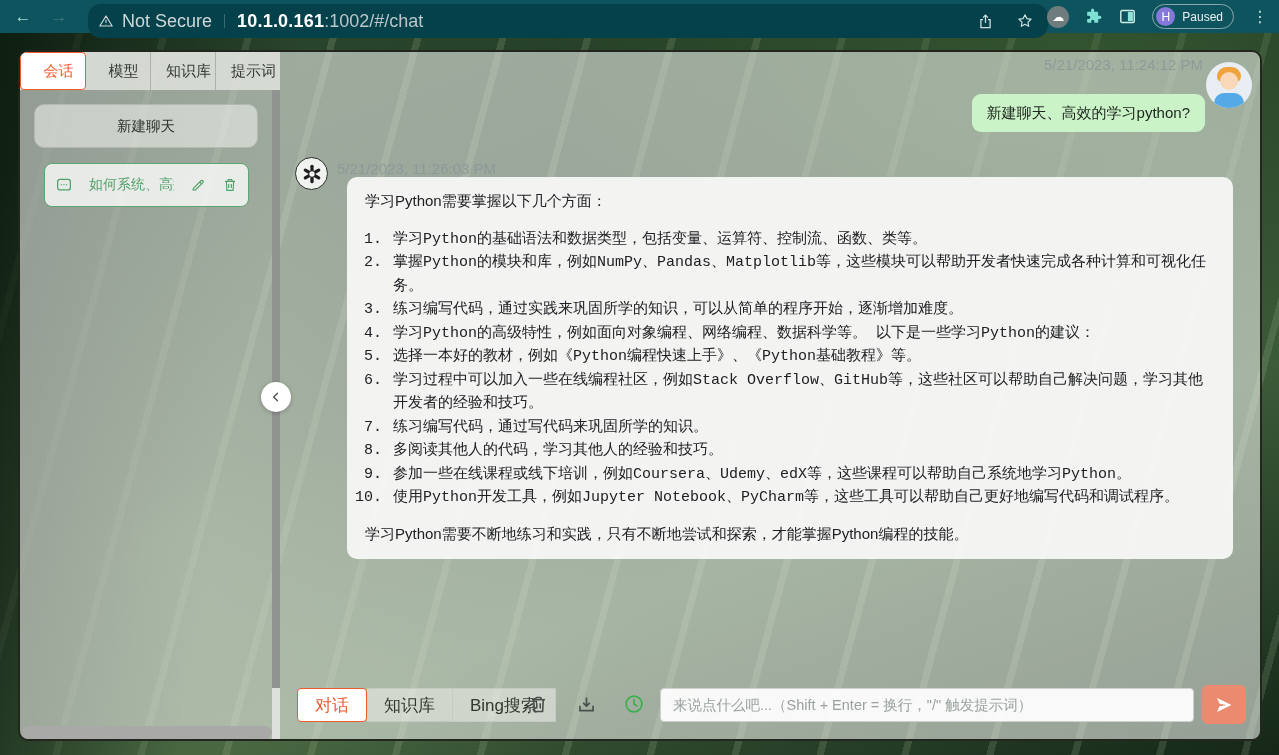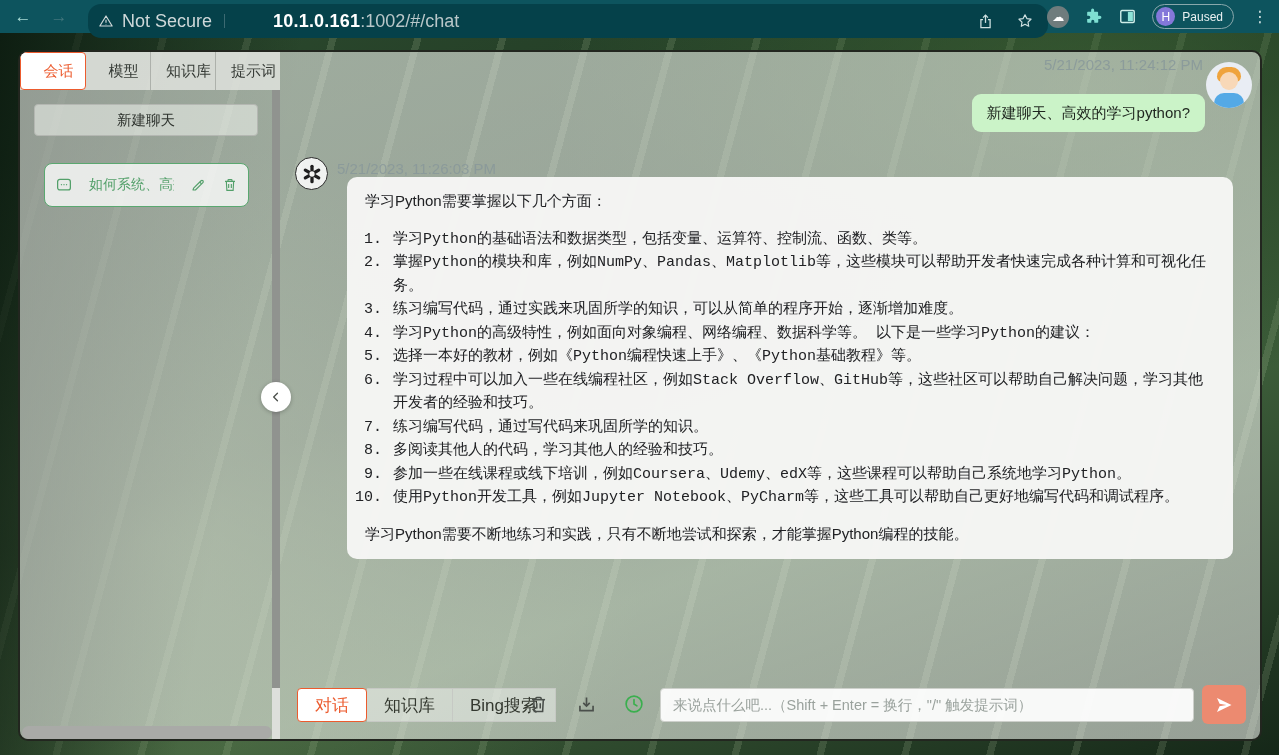--- a/index.html
+++ b/index.html
@@ -26,21 +26,21 @@
     font-size: 17px; color: #a9dcd6; border-radius: 50%; }
   .nav-btn.back { margin-left: 10px; }
   .nav-btn.fwd { color: #41767c; margin-left: 10px; }
   .nav-btn.reload { margin-left: 10px; }
   .omnibox {
     position: absolute; left: 88px; top: 4px; width: 960px; height: 34px;
     background: #05414a; border-radius: 13px; display: flex; align-items: center;
     color: #cfd8d9; font-size: 18px; padding: 0 10px;
   }
   .omnibox .sep { width: 1px; height: 14px; background: #3c6a72; margin: 0 12px; }
-  .omnibox .host { color: #ffffff; font-weight: bold; letter-spacing: .2px; margin-left: 36px; }
+  .omnibox .host { color: #ffffff; font-weight: bold; letter-spacing: .2px; }
   .omnibox .rest { color: #b9c7c9; }
   .omnibox-right { margin-left: auto; display: flex; align-items: center; gap: 22px; padding-right: 4px; }
   .chrome-right { position: absolute; right: 8px; top: 0; height: 33px; display: flex; align-items: center; gap: 15px; }
   .cloud-badge { width: 22px; height: 22px; border-radius: 50%; background: #6f7c7d; display: flex; align-items: center; justify-content: center; }
   .profile-pill { display: flex; align-items: center; gap: 7px; border: 1.5px solid #89a8ac; border-radius: 14px; padding: 2px 10px 2px 3px; }
   .profile-avatar { width: 19px; height: 19px; border-radius: 50%; background: #8478d9; color: #fff; font-size: 12px;
     display: flex; align-items: center; justify-content: center; }
   .profile-pill .status { color: #eaf1f2; font-size: 12px; }
   .dots-menu { color: #cfe0e1; font-size: 16px; padding: 0 3px; }
 
@@ -59,22 +59,22 @@
   }
 
   
   .side-tabs { position: absolute; left: 0; top: 0; width: 260px; height: 38px;
     background: rgba(226,228,223,0.82); display: flex; }
   .side-tab { flex: 1; display: flex; align-items: center; justify-content: center;
     font-size: 15px; color: #363b36; border-right: 1px solid rgba(140,143,138,0.55); padding-left: 11px; }
   .side-tab:last-child { border-right: none; }
   .side-tab.active { background: #ffffff; border: 1px solid #ec5b2e; border-radius: 4px;
     color: #ec5b2e; margin: 0; flex: 1.0; }
-  .new-chat-btn { position: absolute; left: 14px; top: 52px; width: 224px; height: 32px;
-    background: rgba(243,245,240,0.55); border: 1px solid #b4b7b2; border-radius: 4px;
+  .new-chat-btn { position: absolute; left: 14px; top: 52px; width: 224px; height: 44px;
+    background: rgba(243,245,240,0.55); border: 1px solid #b4b7b2; border-radius: 10px;
     display: flex; align-items: center; justify-content: center; font-size: 14.5px; color: #2e332e; }
   .conv-item { position: absolute; left: 24px; top: 111px; width: 205px; height: 44px;
     background: rgba(255,255,255,0.78); border: 1px solid #5aa870; border-radius: 8px;
     display: flex; align-items: center; padding: 0 10px; gap: 16px; color: #53a06a; }
   .conv-item .conv-title { font-size: 14px; color: #53a06a; flex: 1; white-space: nowrap; overflow: hidden; }
   .h-scrollbar { position: absolute; left: 2px; top: 674px; width: 250px; height: 13px;
     background: #a9aaa7; border-radius: 7px; }
   .v-divider { position: absolute; left: 252px; top: 38px; width: 8px; height: 653px; background: #90938f; }
   .v-divider .thumb-bottom { position: absolute; left: 0; bottom: 0; width: 8px; height: 55px; background: #dddfdb; }
   .collapse-handle { position: absolute; left: 241px; top: 330px; width: 30px; height: 30px;

